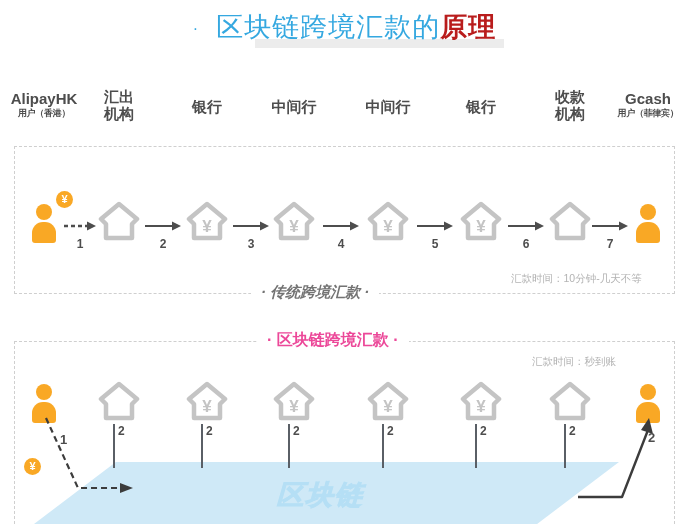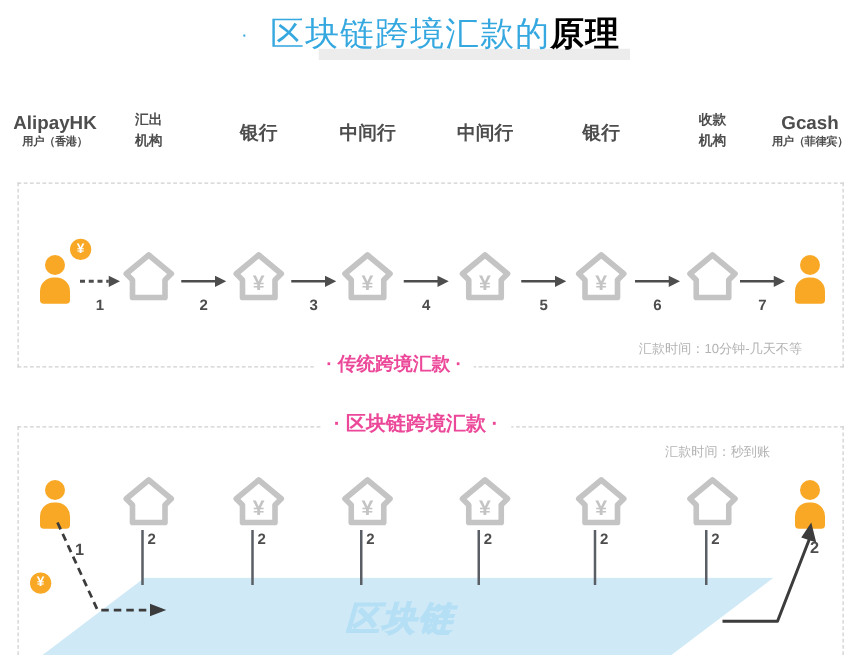--- a/index.html
+++ b/index.html
@@ -54,21 +54,21 @@
   }
   .title-text {
     position: relative;
     z-index: 1;
     margin-left: 13px;
   }
   .title-strong {
     position: relative;
     z-index: 1;
     font-weight: bold;
-    color: #000000;
+    color: #b91c1c;
   }
 
   
   .headers {
     position: absolute;
     left: 0;
     top: 88px;
     width: 573px;
     height: 44px;
   }
@@ -79,21 +79,21 @@
     font-weight: bold;
     transform: translateX(-50%);
   }
   .hdr .h-main {
     display: block;
     font-size: 15px;
     line-height: 17px;
     white-space: nowrap;
   }
   .hdr .h-main.two-line {
-    font-size: 11px;
+    font-size: 15px;
     line-height: 17px;
   }
   .hdr .h-sub {
     display: block;
     font-size: 9px;
     line-height: 12px;
     font-weight: bold;
     white-space: nowrap;
     letter-spacing: -0.3px;
   }
@@ -125,21 +125,22 @@
     background: #ffffff;
     padding: 0 10px;
     font-size: 15px;
     font-weight: bold;
     white-space: nowrap;
     line-height: 18px;
   }
   #caption-traditional {
     left: 251px;
     top: 283px;
-    color: #ec4899;
+    color: #737373;
+    font-style: italic;
   }
   #caption-blockchain {
     left: 257px;
     top: 331px;
     color: #ec4899;
     font-size: 16px;
   }
 
   .eta {
     position: absolute;

